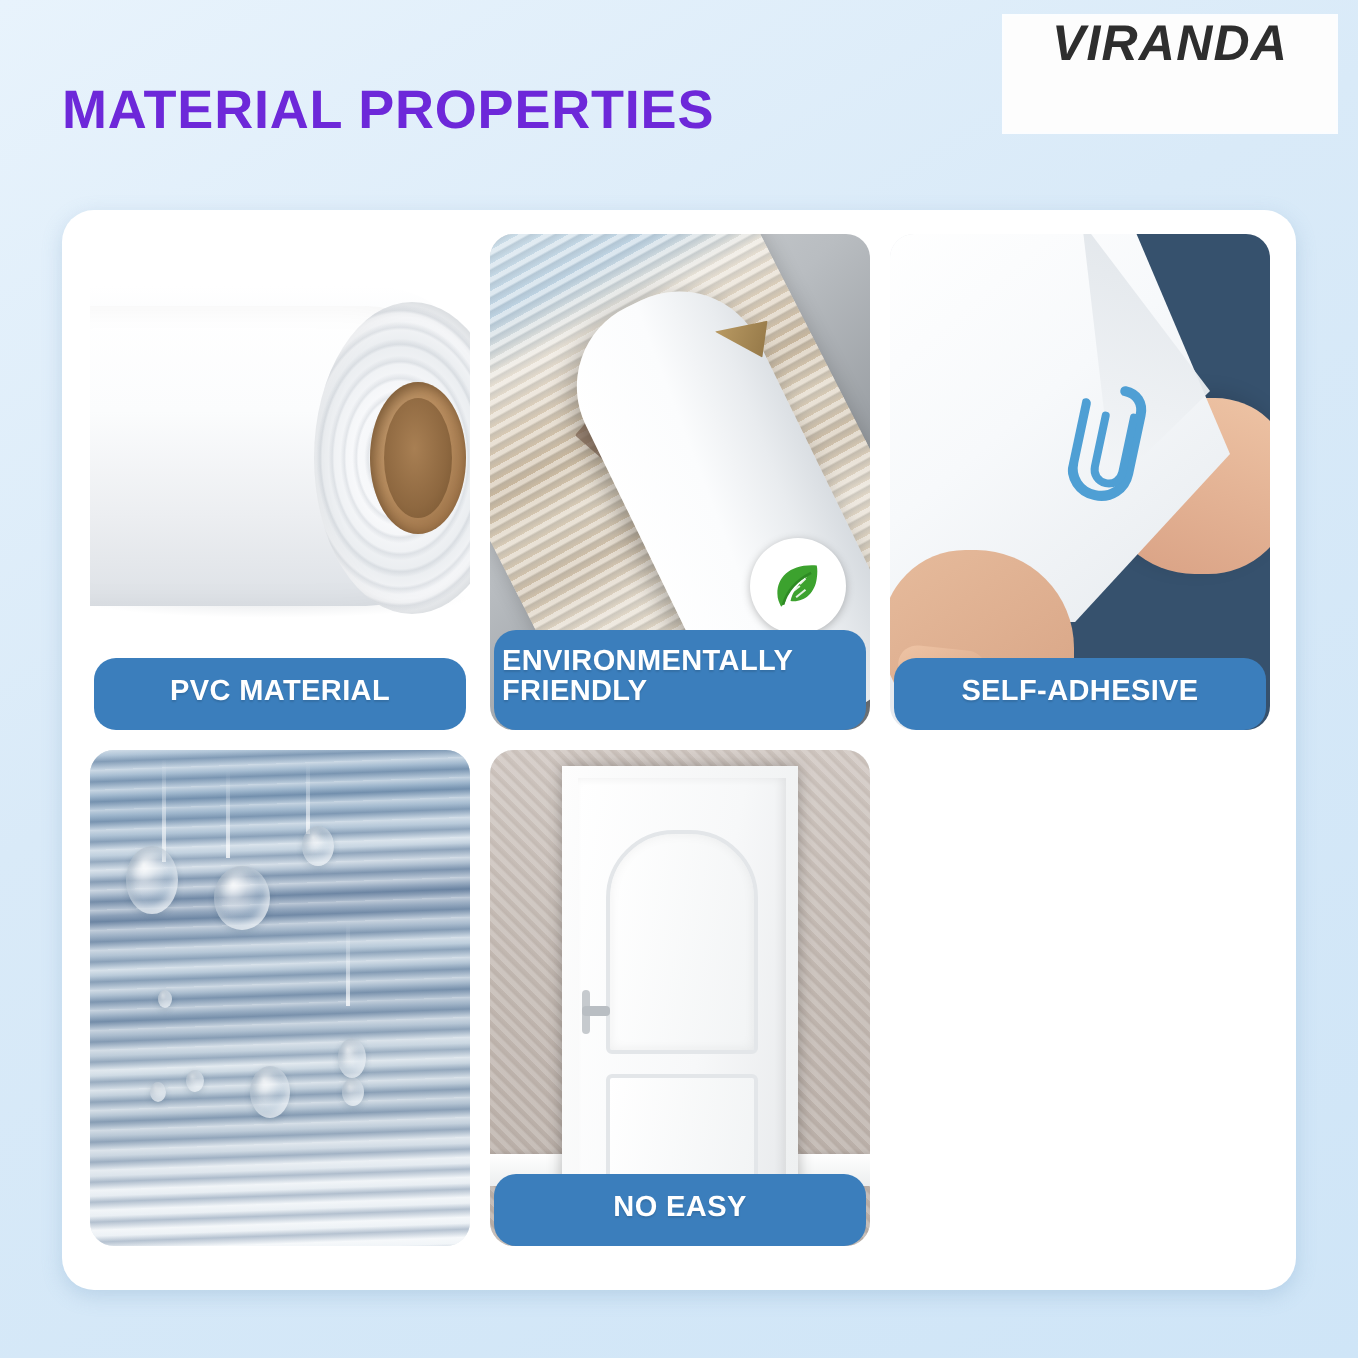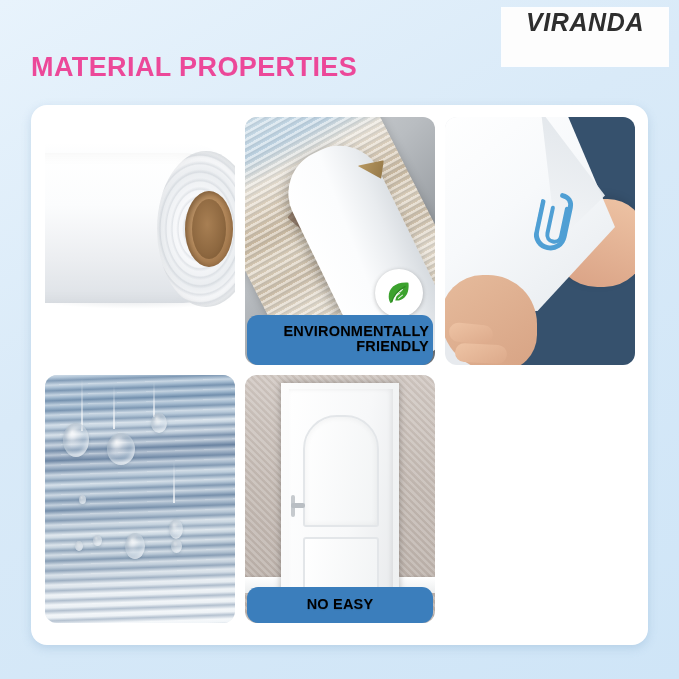--- a/index.html
+++ b/index.html
@@ -24,22 +24,22 @@
     box-shadow:0 0 0 1px rgba(255,255,255,.9);
     font-style:italic;
   }
   #brand-logo .txt{
     font-size:25px; font-weight:bold; color:#2e2e2e;
     letter-spacing:.6px;
   }
 
   
   #page-title{
-    position:absolute; top:52px; left:31px;
-    font-size:27px; font-weight:bold; color:#ec4899;
+    position:absolute; top:40px; left:31px;
+    font-size:27px; font-weight:bold; color:#6d28d9;
     letter-spacing:.4px;
   }
 
   
   #panel{
     position:absolute; left:31px; top:105px;
     width:617px; height:540px;
     background:#fff; border-radius:16px;
     box-shadow:0 3px 10px rgba(120,160,195,.30);
   }
@@ -59,23 +59,23 @@
   .photo{
     position:absolute; inset:0;
     border-radius:12px; overflow:hidden;
     background:#eceff2;
   }
 
   .label{
     position:absolute; left:2px; right:2px; bottom:0;
     background:#3b7ebc;
     border-radius:11px;
-    color:#000000; font-weight:bold;
+    color:#ffffff; font-weight:bold;
     font-size:14.5px; letter-spacing:.2px;
-    text-align:right; line-height:1.08;
+    text-align:left; line-height:1.08;
     padding:9px 4px 10px;
     display:flex; align-items:center; justify-content:center;
     min-height:36px;
     text-shadow:0 1px 1px rgba(0,0,0,.12);
   }
   .label.two-line{ min-height:48px; font-size:14.5px; }
 
   
   .c1 .photo{ background:#fff; }
   .roll-wrap{ position:absolute; inset:0; }
@@ -358,20 +358,21 @@
       <div class="roll-wrap">
         <div class="roll-shadow"></div>
         <div class="roll-top"></div>
         <div class="roll-body"></div>
         <div class="roll-end"></div>
         <div class="roll-rings"></div>
         <div class="roll-core"></div>
         <div class="roll-core-in"></div>
       </div>
     </div>
+    <div class="label">PVC MATERIAL</div>
   </div>
 
   <div class="card c2">
     <div class="photo">
       <div class="eco-print">
         <div class="eco-plank-a"></div>
         <div class="eco-plank-b"></div>
       </div>
       <div class="eco-roll"></div>
       <div class="eco-roll-tip"></div>
@@ -395,20 +396,21 @@
       <div class="sa-sheet"></div>
       <div class="sa-fold"></div>
       <svg class="sa-clip" viewBox="0 0 40 66">
         <path d="M20 6c6 0 10 4 10 10v30c0 8-6 14-14 14S2 54 2 46V16" fill="none" stroke="#4f9fd4" stroke-width="5" stroke-linecap="round"></path>
         <path d="M13 20v26c0 4 3 7 7 7s7-3 7-7V18" fill="none" stroke="#4f9fd4" stroke-width="4" stroke-linecap="round"></path>
       </svg>
       <div class="sa-hand-l"></div>
       <div class="sa-fing" style="left:4px;bottom:22px;width:44px;height:19px;transform:rotate(6deg);"></div>
       <div class="sa-fing" style="left:10px;bottom:2px;width:52px;height:19px;transform:rotate(3deg);"></div>
     </div>
+    <div class="label">SELF-ADHESIVE</div>
   </div>
 
   <div class="card c4">
     <div class="photo">
       <div class="wp-bg"></div>
       <div class="trail" style="left:36px;top:4px;height:52px;"></div>
       <div class="trail" style="left:68px;top:10px;height:44px;"></div>
       <div class="trail" style="left:108px;top:6px;height:36px;"></div>
       <div class="drop" style="left:18px;top:48px;width:26px;height:34px;"></div>
       <div class="drop" style="left:62px;top:58px;width:28px;height:32px;"></div>

